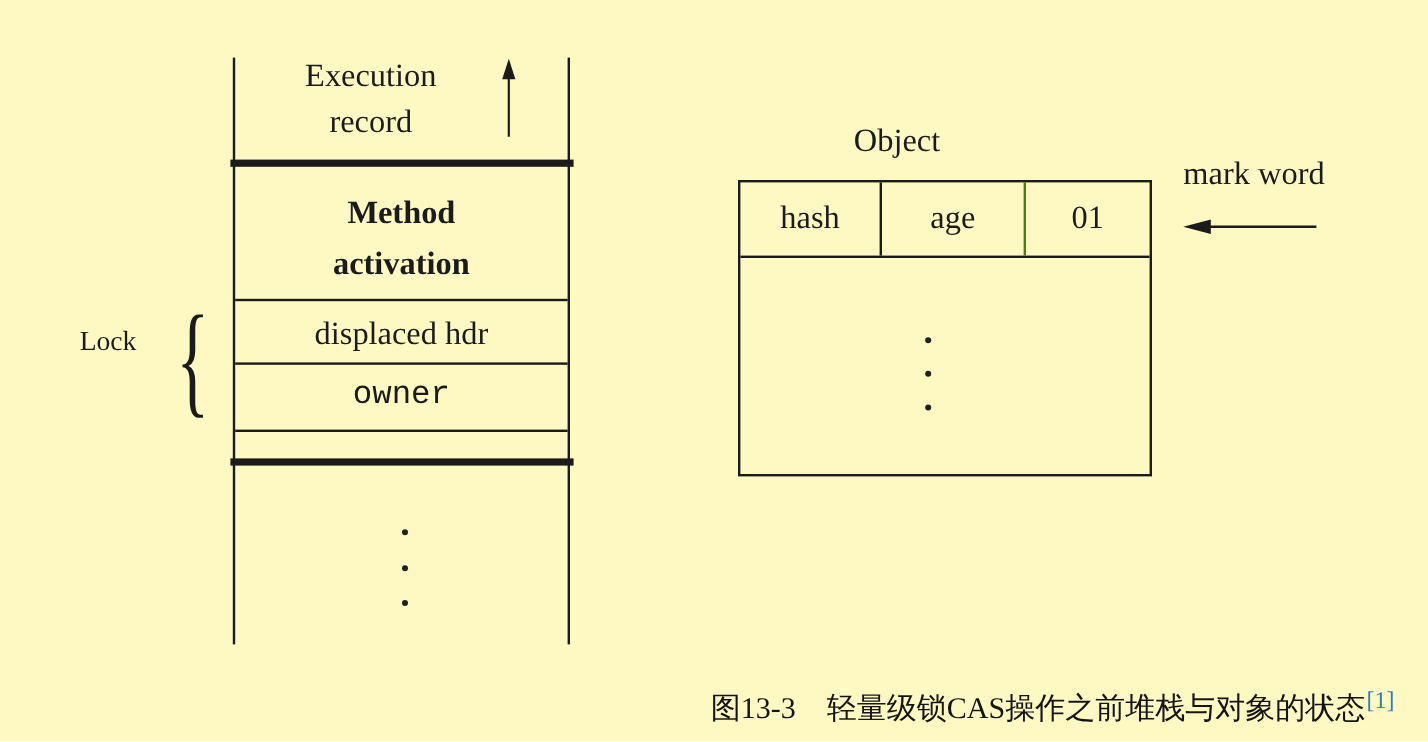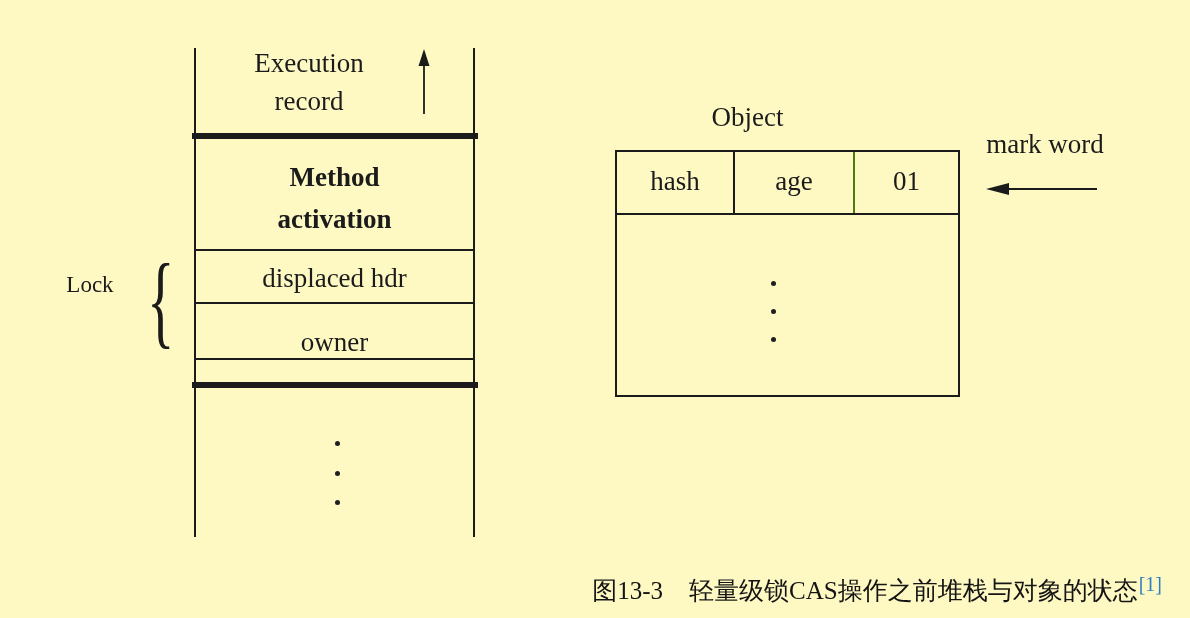--- a/index.html
+++ b/index.html
@@ -15,21 +15,21 @@
   .stack-rails{left:194px;top:48px;width:277px;height:489px;
     border-left:2px solid #1b1b1b;border-right:2px solid #1b1b1b;}
   .exec-title{left:204px;top:44px;width:210px;text-align:center;
     font-size:27px;line-height:38px;}
   .up-arrow{left:415px;top:48px;}
   .hline-thick{left:192px;width:286px;height:6px;}
   .hline-thin{left:196px;width:277px;height:2px;}
   .cell-text{left:196px;width:277px;}
   .method-cell{top:156px;line-height:42px;font-weight:bold;}
   .displaced-cell{top:264px;}
-  .owner-cell{top:328px;}
+  .owner-cell{top:316px;font-family:Liberation Mono, monospace;}
   .dot{width:5px;height:5px;border-radius:50%;background:#1f1f1f;}
 
   
   .lock-label{left:40px;top:262px;width:100px;text-align:center;
     font-size:23px;line-height:45px;}
   .brace{left:137px;top:247px;width:44px;height:106px;font-size:104px;
     line-height:106px;text-align:center;font-weight:400;
     transform:scaleX(0.55);transform-origin:center;}
 
   

